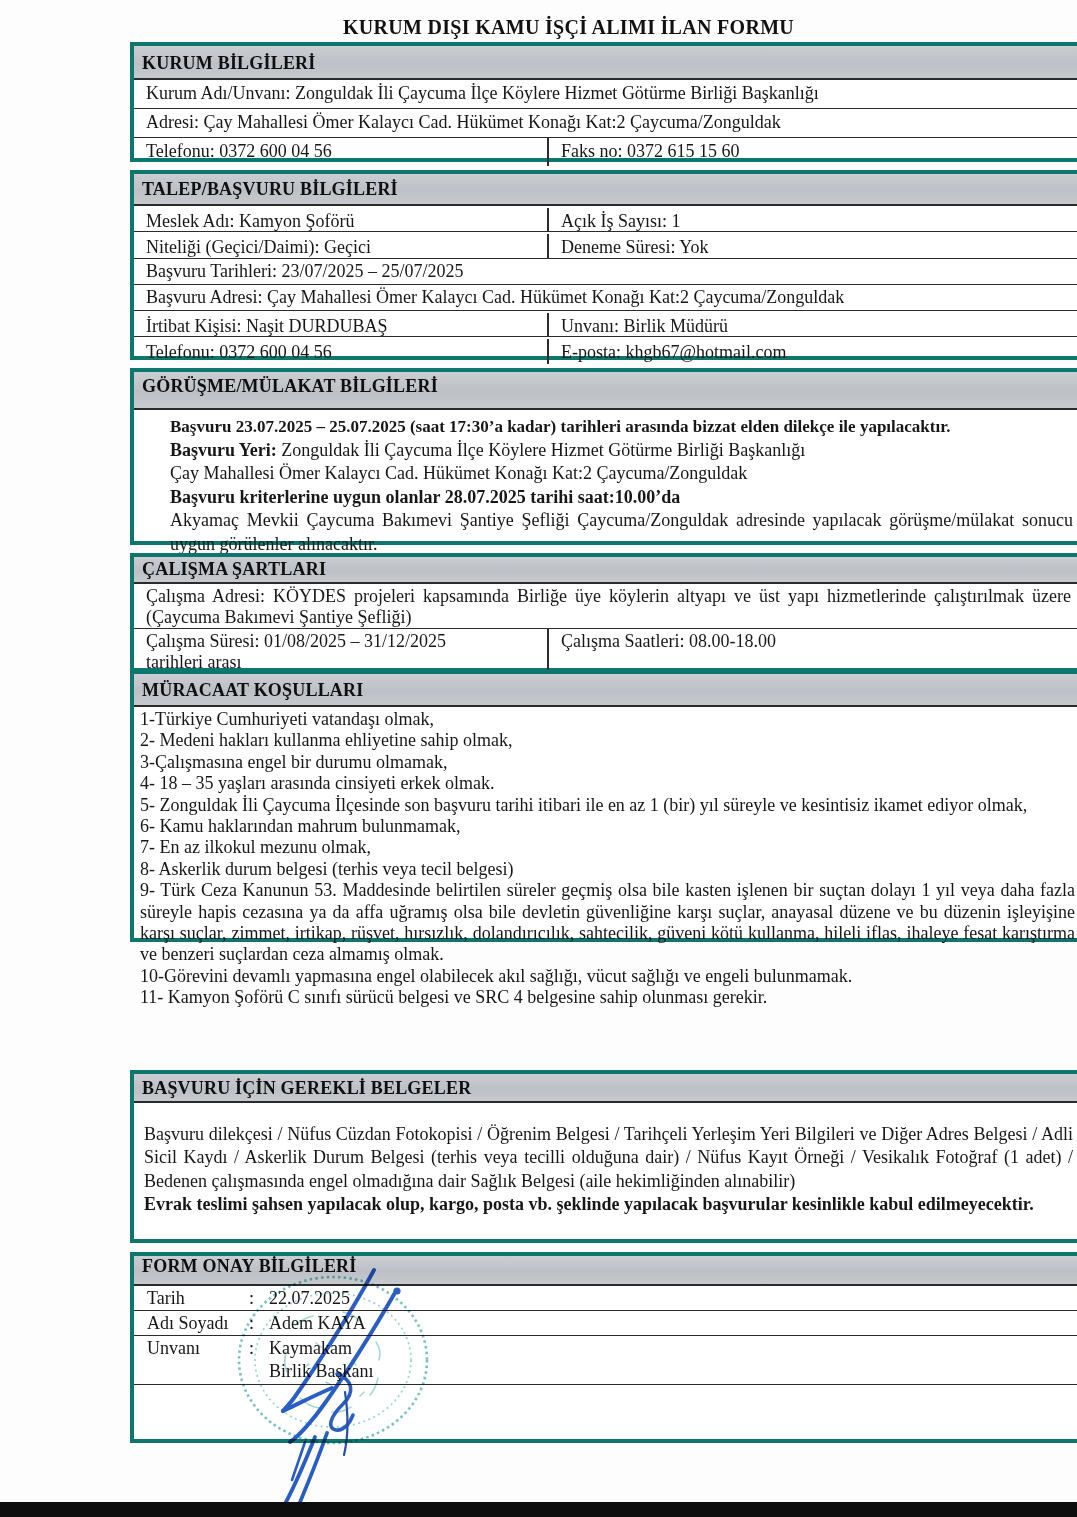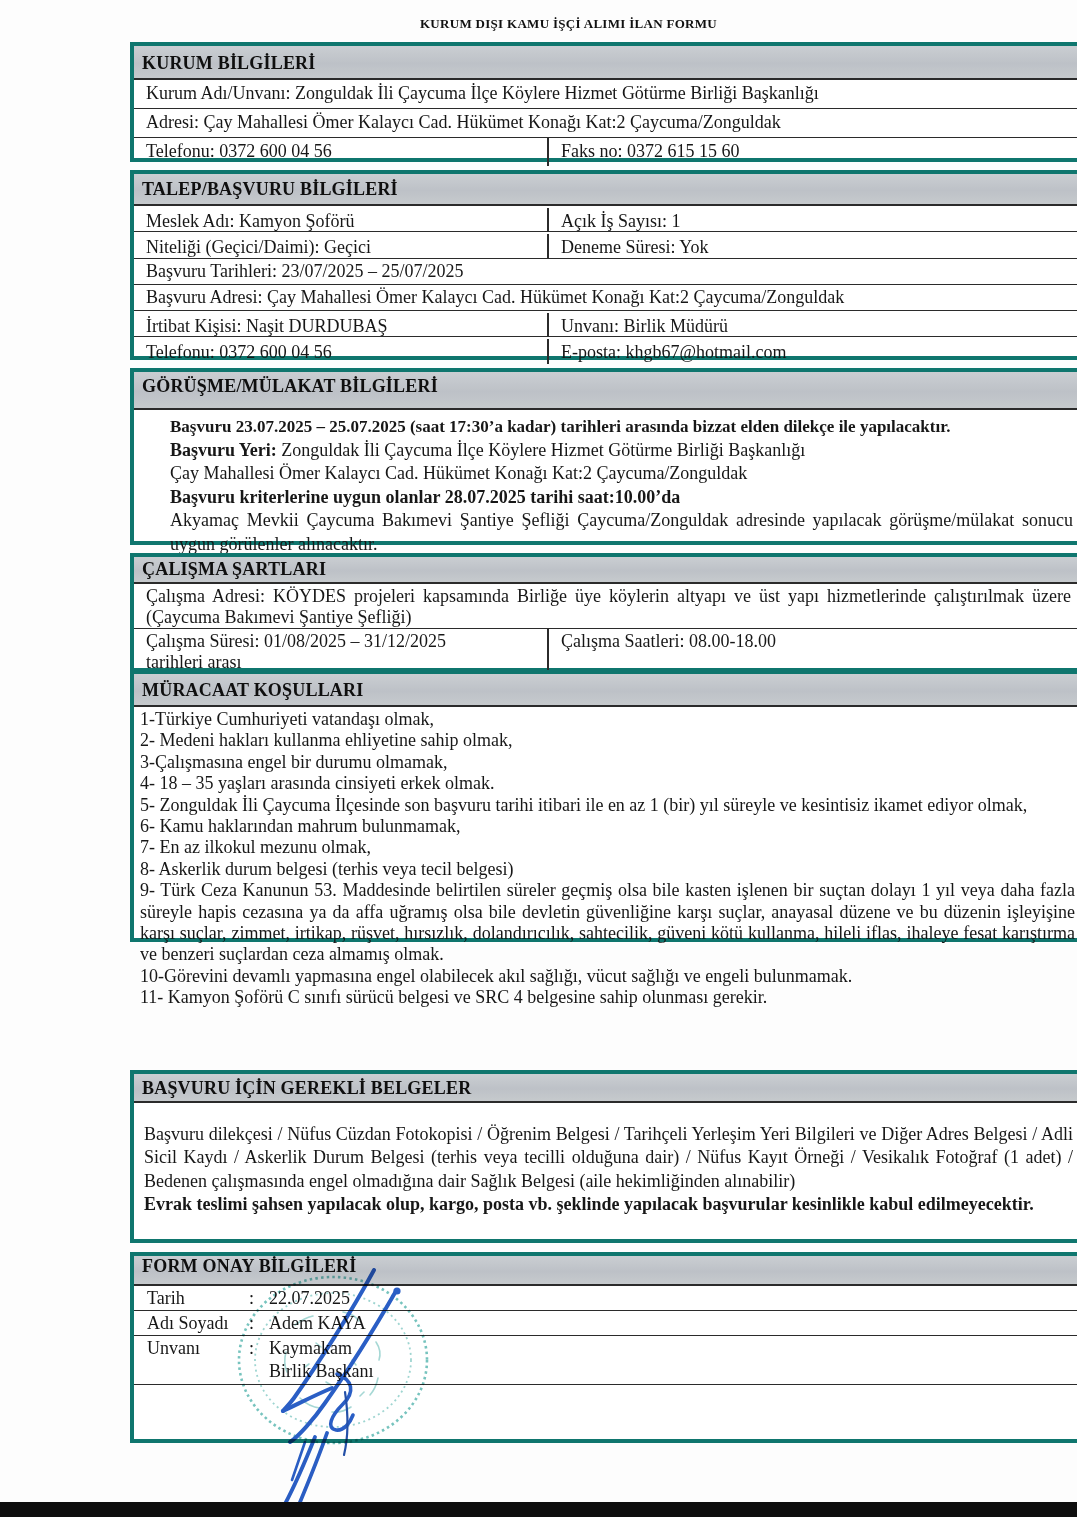--- a/index.html
+++ b/index.html
@@ -6,21 +6,21 @@
   body{
     position:relative;
     width:1077px;height:1517px;
     background:#fdfdfd;
     font-family:"Liberation Serif","DejaVu Serif",serif;
     color:#171717;
     overflow:hidden;
   }
   .page-title{
     position:absolute;top:16px;left:90px;width:957px;
-    text-align:center;font-size:13px;font-weight:bold;letter-spacing:.3px;
+    text-align:center;font-size:20px;font-weight:bold;letter-spacing:.3px;
     color:#111;
   }
   .sec{
     position:absolute;left:90px;width:957px;
     box-sizing:border-box;
     border:4px solid #0f766e;
     background:#fff;
     margin-left:40px;
   }
   .sec-h{

